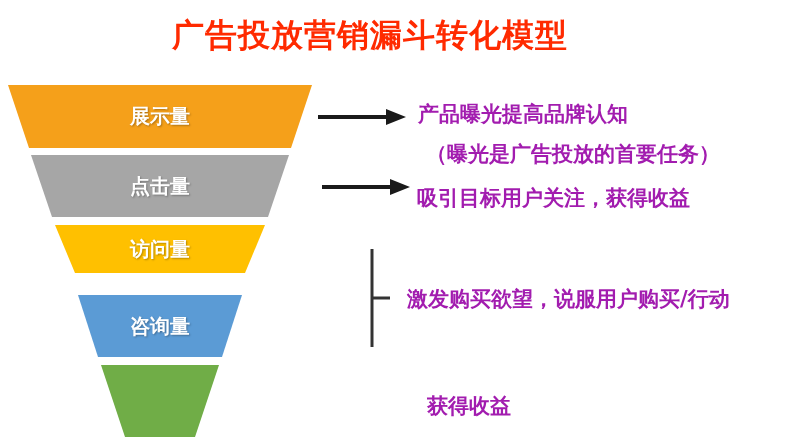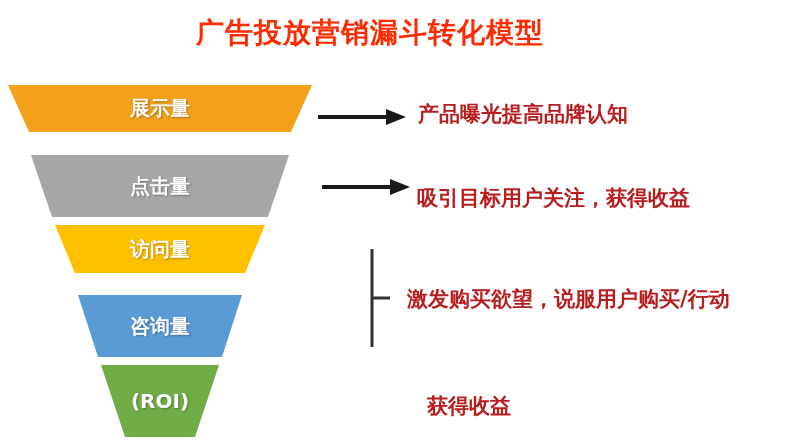--- a/index.html
+++ b/index.html
@@ -7,53 +7,53 @@
     position:relative;
     width:800px;height:442px;
     background:#ffffff;
     overflow:hidden;
     font-family:"DejaVu Sans","Liberation Sans",sans-serif;
   }
   .title{
     position:absolute;
     left:0;top:14px;width:740px;
     text-align:center;
-    font-size:28px;
+    font-size:32px;
     font-weight:700;
     letter-spacing:1px;
   }
   .funnel{
     position:absolute;
     left:8px;top:85px;width:304px;height:352px;
   }
   .layer{
     position:absolute;left:0;width:100%;
     display:flex;align-items:center;justify-content:center;
     color:#ffffff;font-size:20px;font-weight:700;
     text-shadow:1px 1px 2px rgba(0,0,0,0.3);
   }
-  .l1{top:0;height:47px;
+  .l1{top:0;height:63px;
     clip-path:polygon(0 0,100% 0,calc(100% - 21px) 100%,21px 100%);}
   .l2{top:70px;height:62px;
     clip-path:polygon(23px 0,calc(100% - 23px) 0,calc(100% - 44px) 100%,44px 100%);align-items:center;}
   .l3{top:140px;height:48px;
     clip-path:polygon(47px 0,calc(100% - 47px) 0,calc(100% - 67px) 100%,67px 100%);}
   .l4{top:210px;height:62px;
     clip-path:polygon(70px 0,calc(100% - 70px) 0,calc(100% - 90px) 100%,90px 100%);}
   .l5{top:280px;height:72px;flex-direction:column;line-height:1.25;
     clip-path:polygon(93px 0,calc(100% - 93px) 0,calc(100% - 117px) 100%,117px 100%);}
   .arrow{position:absolute;}
   .arrow1{left:318px;top:106px;}
   .arrow2{left:322px;top:176px;}
   .bracket{position:absolute;left:366px;top:248px;}
   .note{
     position:absolute;
     font-size:21px;
     font-weight:700;
-    color:#b91c1c;
+    color:#a21caf;
     white-space:nowrap;
   }
   .n1{left:418px;top:100px;}
   .n2{left:426px;top:140px;}
   .n3{left:417px;top:184px;}
   .n4{left:407px;top:285px;text-align:center;}
   .n5{left:427px;top:392px;}
 </style>
 </head>
 <body>
@@ -69,37 +69,37 @@
     <div class="layer l2" style="background-color: rgb(166, 166, 166);">
       <span>点击量</span>
     </div>
     <div class="layer l3" style="background-color: rgb(255, 192, 0);">
       <span>访问量</span>
     </div>
     <div class="layer l4" style="background-color: rgb(91, 155, 213);">
       <span>咨询量</span>
     </div>
     <div class="layer l5" style="background-color: rgb(112, 173, 71);">
-      <span>(ROI)</span>
     </div>
   </div>
 
   <svg class="arrow arrow1" width="88" height="22" viewBox="0 0 88 22">
     <line x1="0" y1="11" x2="70" y2="11" stroke="#1a1a1a" stroke-width="4"></line>
     <polygon points="68,3 88,11 68,19" fill="#1a1a1a"></polygon>
   </svg>
 
   <svg class="arrow arrow2" width="88" height="22" viewBox="0 0 88 22">
     <line x1="0" y1="11" x2="70" y2="11" stroke="#1a1a1a" stroke-width="4"></line>
     <polygon points="68,3 88,11 68,19" fill="#1a1a1a"></polygon>
   </svg>
 
   <svg class="bracket" width="26" height="100" viewBox="0 0 26 100">
     <line x1="6" y1="1" x2="6" y2="99" stroke="#333333" stroke-width="3"></line>
     <line x1="6" y1="50" x2="24" y2="50" stroke="#333333" stroke-width="3"></line>
   </svg>
 
   <div class="note n1">产品曝光提高品牌认知</div>
+  <div class="note n2">（曝光是广告投放的首要任务）</div>
   <div class="note n3">吸引目标用户关注，获得收益</div>
   <div class="note n4">激发购买欲望，说服用户购买/行动</div>
   <div class="note n5">获得收益</div>
 
 </div>
 
 </body></html>

